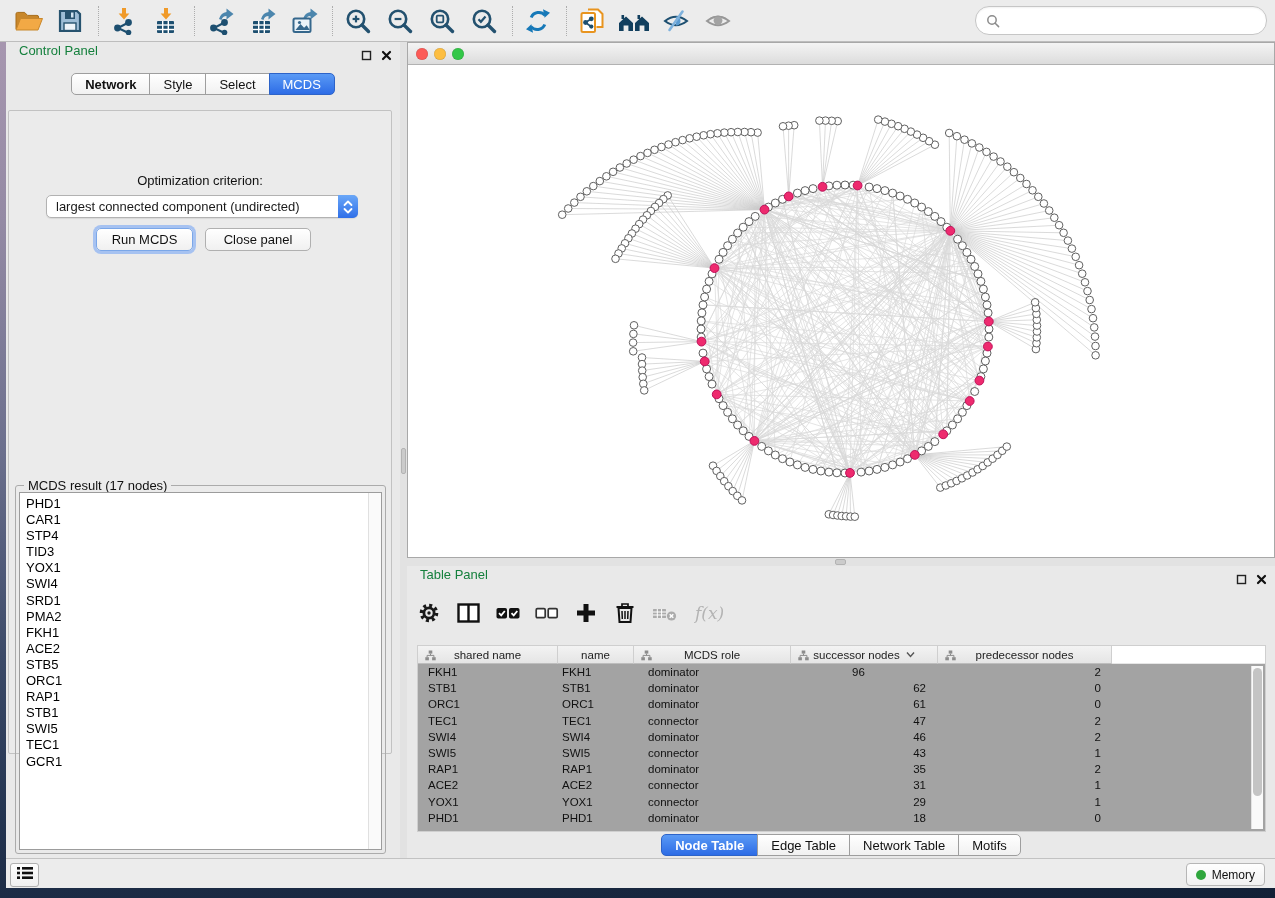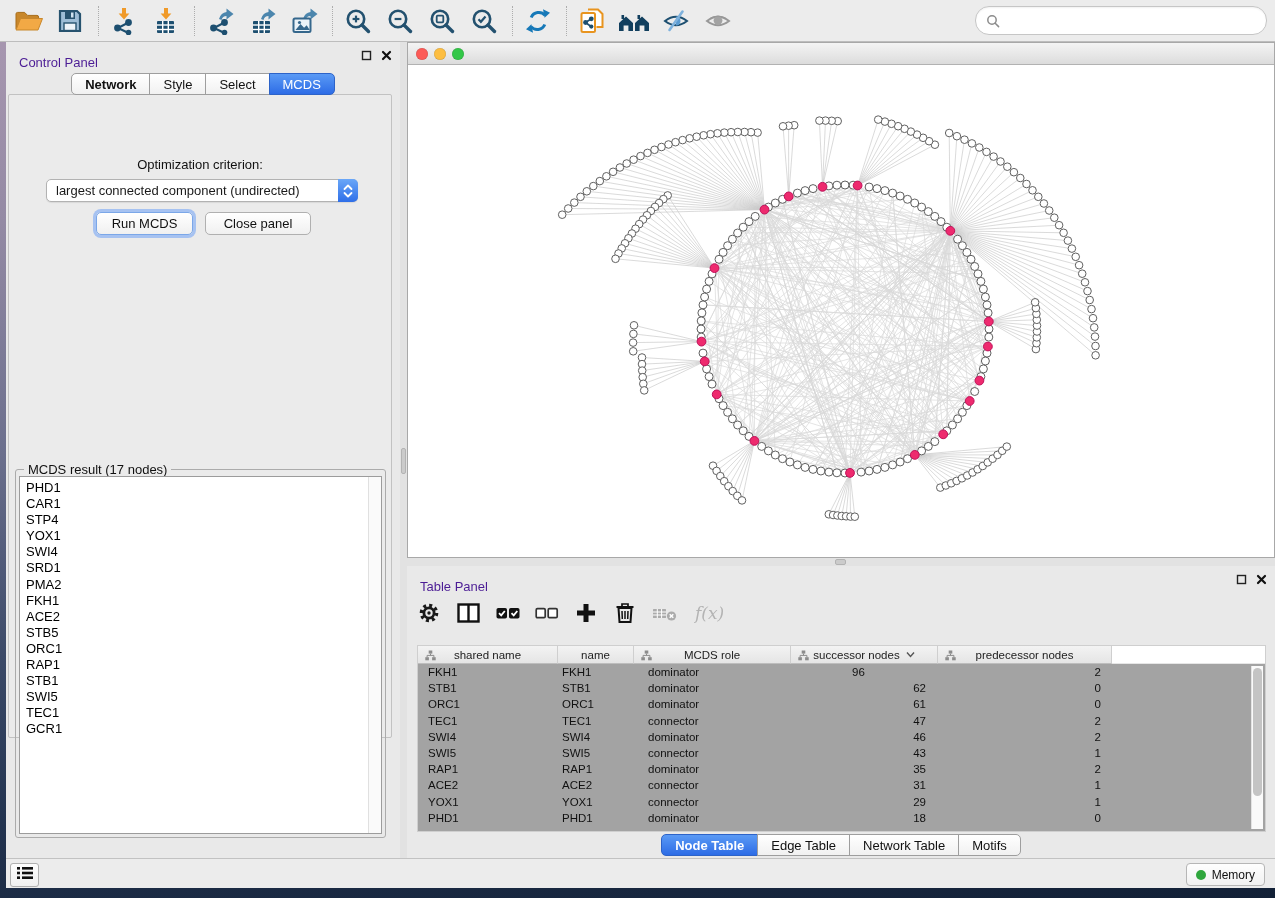--- a/index.html
+++ b/index.html
@@ -11,30 +11,30 @@
   }
   
   #main-toolbar{position:absolute;left:0;top:0;width:1275px;height:42px;background:#ececec;border-bottom:1px solid #bdbdbd;display:flex;align-items:center;padding-left:12px;}
   .tb-btn{width:32px;height:32px;display:flex;align-items:center;justify-content:center;margin-right:10px;border-radius:4px;}
   .tb-btn.disabled{opacity:.9;}
   .tb-sep{width:1px;height:30px;border-left:1px dotted #adadad;margin:0 9px 0 2px;}
   .search-box{position:absolute;right:8px;top:6px;width:292px;height:29px;background:#fff;border:1px solid #c6c6c6;border-radius:14px;display:flex;align-items:center;padding:0 10px;box-shadow:inset 0 1px 2px rgba(0,0,0,.06);}
   .search-box input{border:none;outline:none;flex:1;background:transparent;font-size:13px;margin-left:6px;font-family:"Liberation Sans",sans-serif;}
   
   .panel-titlebar{position:absolute;left:0;top:0;right:0;height:22px;}
-  .panel-title{position:absolute;left:13px;top:13px;font-size:13px;color:#4c1d95;}
+  .panel-title{position:absolute;left:13px;top:1px;font-size:13px;color:#15803d;}
   .win-btns{position:absolute;right:8px;top:5px;display:flex;gap:9px;align-items:center;}
   
   #control-panel{position:absolute;left:6px;top:42px;width:394px;height:816px;background:#e9e9e9;}
   #cp-tabs{position:absolute;left:0;right:0;top:31px;display:flex;justify-content:center;z-index:2;}
   .seg{height:22px;line-height:21px;font-size:13px;padding:0 13px;background:linear-gradient(#ffffff,#f1f1f1);border:1px solid #9e9e9e;margin-left:-1px;color:#111;cursor:default;}
   .seg:first-child{border-radius:5px 0 0 5px;margin-left:0;font-weight:bold;}
   .seg:last-child{border-radius:0 5px 5px 0;}
   .seg.active{background:linear-gradient(#5a9af5,#2d6ce6);border-color:#2d63c8;color:#fff;}
-  .cp-content{position:absolute;left:2px;right:8px;top:52px;height:644px;background:#ebebeb;border:1px solid #c2c2c2;border-radius:2px;}
+  .cp-content{position:absolute;left:2px;right:8px;top:68px;height:644px;background:#ebebeb;border:1px solid #c2c2c2;border-radius:2px;}
   #opt-label{position:absolute;top:62px;left:0;right:0;text-align:center;font-size:13px;color:#111;}
   #opt-select{position:absolute;left:37px;top:84px;width:312px;height:23px;background:#fff;border:1px solid #b2b2b2;border-radius:5px;display:flex;align-items:center;box-shadow:0 1px 1px rgba(0,0,0,.08);}
   #opt-select .sel-text{flex:1;font-size:13px;padding-left:9px;white-space:nowrap;overflow:hidden;}
   #opt-select .stepper{width:20px;height:23px;margin-right:-1px;background:linear-gradient(#6aa7f8,#2f6fe8);border-radius:0 5px 5px 0;display:flex;align-items:center;justify-content:center;}
   .cp-btn{position:absolute;top:117px;height:23px;background:linear-gradient(#ffffff,#f0f0f0);border:1px solid #b0b0b0;border-radius:5px;font-size:13px;font-family:"Liberation Sans",sans-serif;color:#111;}
   #run-btn{left:87px;width:97px;border-color:#7ba7e8;box-shadow:0 0 0 3px rgba(110,160,245,.55);}
   #close-btn{left:196px;width:106px;}
   #mcds-group{position:absolute;left:6px;top:374px;width:371px;height:369px;border:1px solid #ababab;border-radius:3px;}
   #mcds-group .group-label{position:absolute;top:-8px;left:8px;background:#ebebeb;padding:0 4px;font-size:13px;color:#111;}
   #mcds-list{position:absolute;left:3px;right:3px;top:6px;bottom:3px;background:#fff;border:1px solid #9c9c9c;overflow:hidden;padding:3px 0 0 6px;}
@@ -314,20 +314,21 @@
       </span>
     </div>
     <button class="cp-btn" id="run-btn">Run MCDS</button>
     <button class="cp-btn" id="close-btn">Close panel</button>
     <div id="mcds-group">
       <span class="group-label">MCDS result (17 nodes)</span>
       <div id="mcds-list">
           <div class="mcds-item">PHD1</div>
           <div class="mcds-item">CAR1</div>
           <div class="mcds-item">STP4</div>
+          <div class="mcds-item">TID3</div>
           <div class="mcds-item">YOX1</div>
           <div class="mcds-item">SWI4</div>
           <div class="mcds-item">SRD1</div>
           <div class="mcds-item">PMA2</div>
           <div class="mcds-item">FKH1</div>
           <div class="mcds-item">ACE2</div>
           <div class="mcds-item">STB5</div>
           <div class="mcds-item">ORC1</div>
           <div class="mcds-item">RAP1</div>
           <div class="mcds-item">STB1</div>

